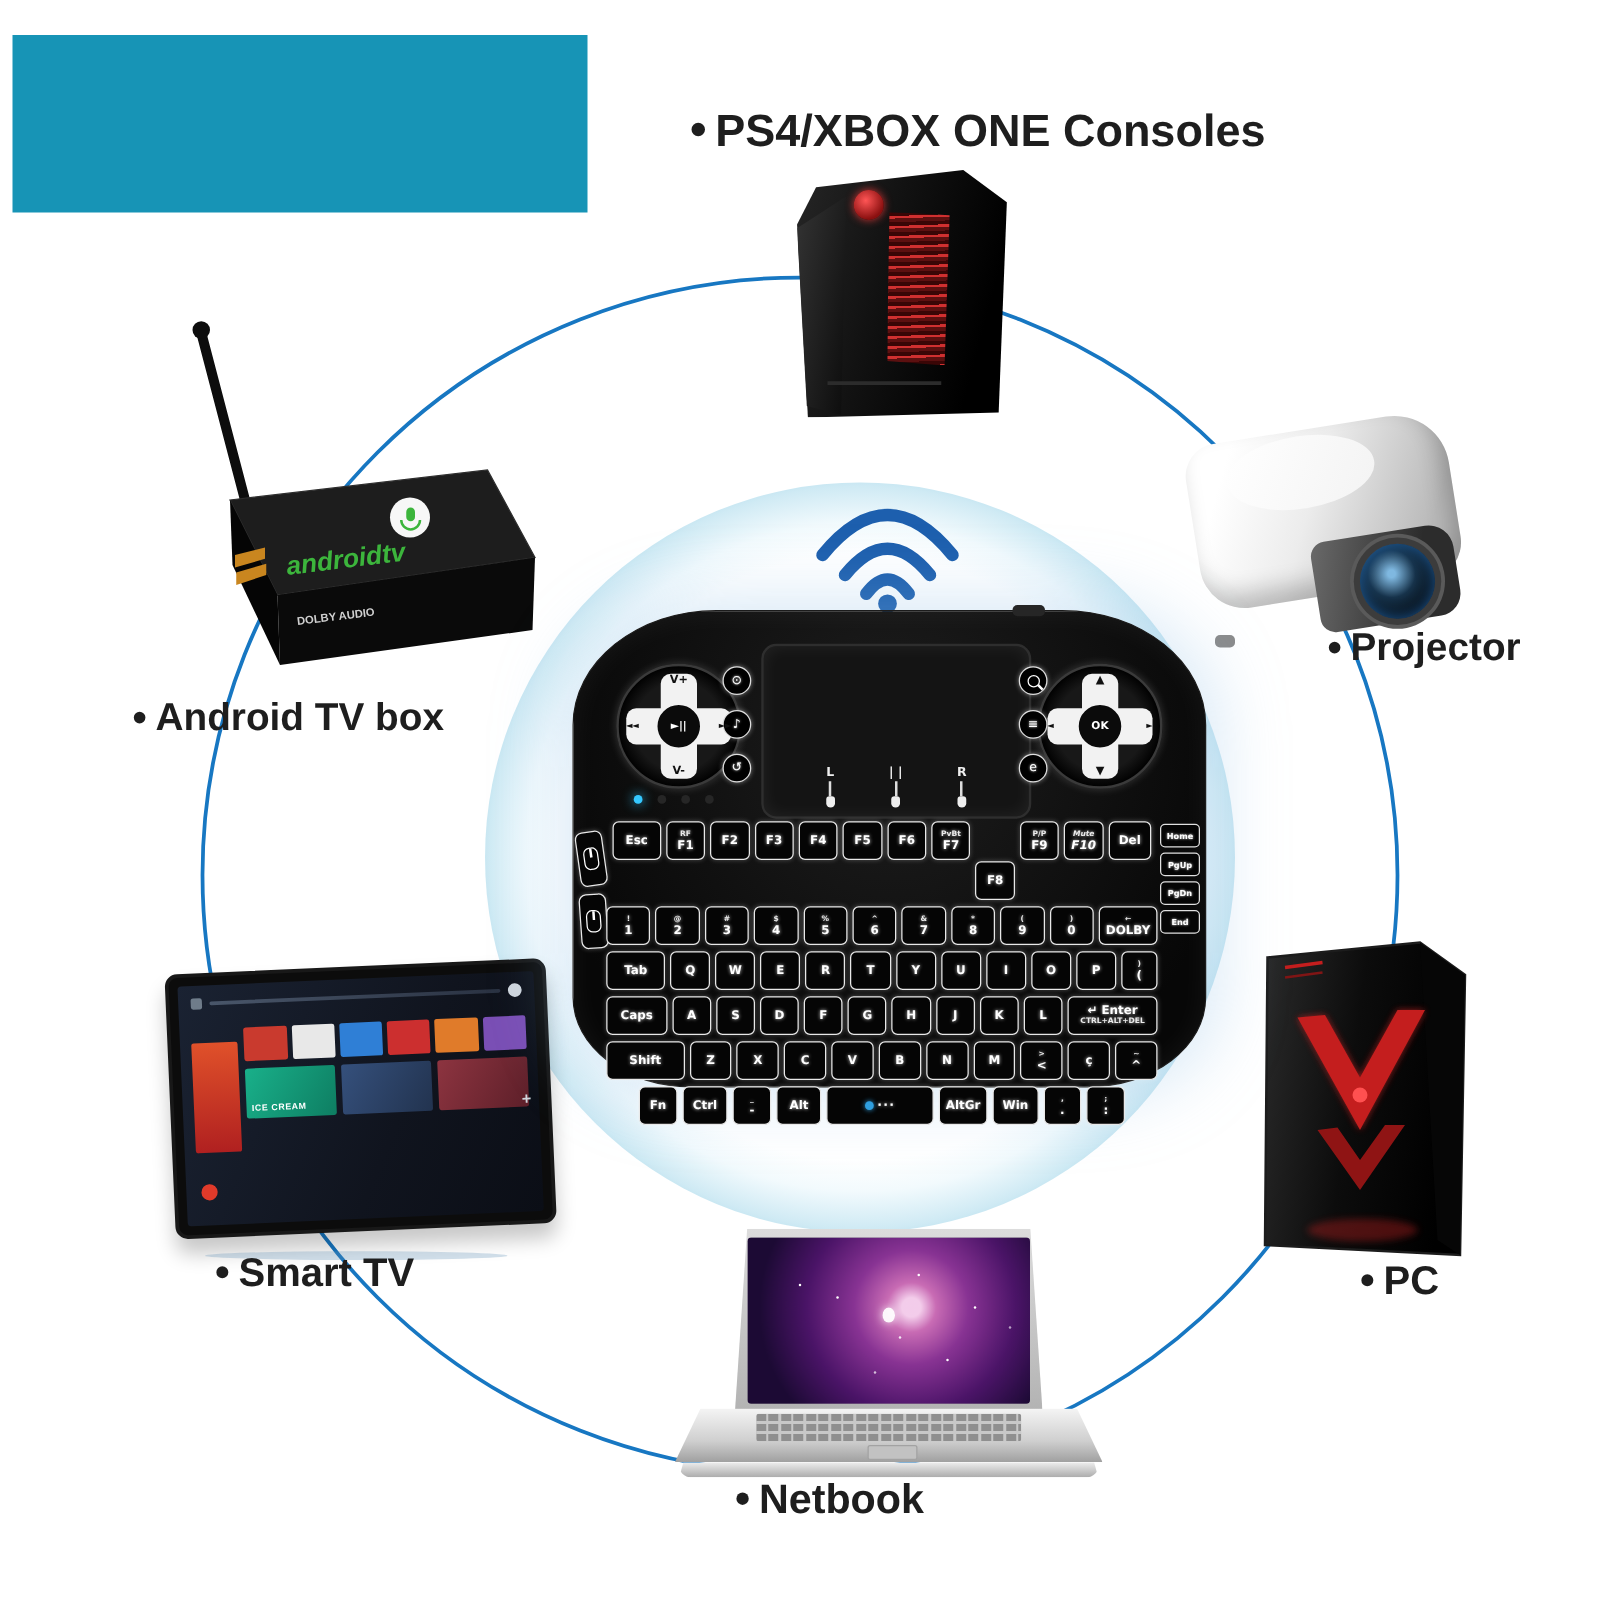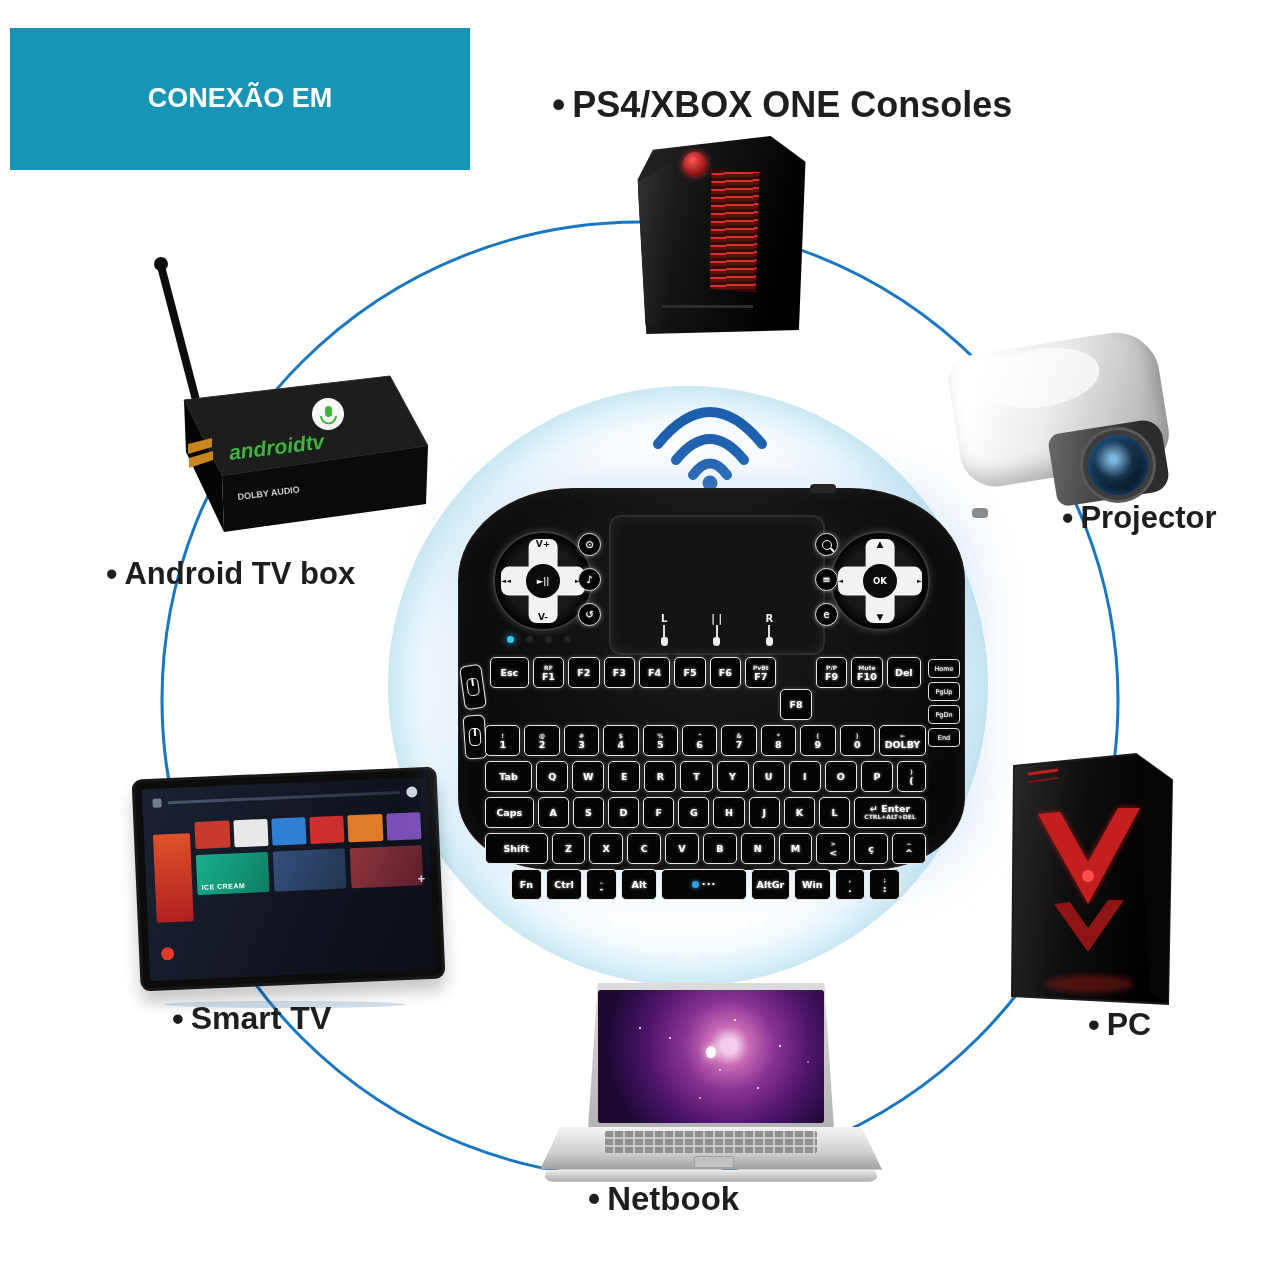--- a/index.html
+++ b/index.html
@@ -177,40 +177,39 @@
     display:flex;flex-direction:column;align-items:center;justify-content:center;line-height:1;
     font-weight:bold;text-shadow:0 0 3px rgba(255,255,255,.85);box-shadow:0 0 4px rgba(255,255,255,.25);overflow:hidden;}
   .kmain{font-size:9.5px;}
   .ksub{font-size:6px;opacity:.92;margin:1px 0;}
   .key.space{flex-direction:row;gap:3px;}
   .sdot{width:7px;height:7px;border-radius:50%;background:#2f9fe0;box-shadow:0 0 4px #2f9fe0;display:block;}
   .sdots{font-size:10px;letter-spacing:1px;}
 
   .navcol{position:absolute;right:4px;top:170px;display:flex;flex-direction:column;gap:4px;}
   .navkey{width:30px;height:17px;background:#050505;border:1.3px solid #e0e0e0;border-radius:4px;color:#fff;
-    font-size:6.5px;font-weight:normal;display:flex;align-items:center;justify-content:center;text-shadow:0 0 2px #fff;}
+    font-size:6.5px;font-weight:bold;display:flex;align-items:center;justify-content:center;text-shadow:0 0 2px #fff;}
 
   .mouse-key{position:absolute;width:20px;height:42px;background:#050505;border:1.6px solid #e8e8e8;border-radius:6px;
     display:flex;align-items:center;justify-content:center;box-shadow:0 0 4px rgba(255,255,255,.3);}
   .mouse-key.mk1{left:3px;top:176px;transform:rotate(-8deg);}
   .mouse-key.mk2{left:5px;top:226px;transform:rotate(-4deg);}
   .mouseico{width:10px;height:16px;border:1.5px solid #fff;border-radius:5px;position:relative;}
   .mouseico::after{content:"";position:absolute;left:50%;top:0;width:1.5px;height:7px;background:#fff;transform:translateX(-50%);}
 </style>
 </head>
 <body>
 
 <svg class="big-circle" width="1280" height="1280">
   <circle cx="640" cy="700" r="478" fill="none" stroke="var(--circle-blue)" stroke-width="3"></circle>
 </svg>
 
 <div class="inner-circle"></div>
 
 <div class="banner">
-  <span>CONEXÃO EM</span>
 </div>
 
 <div class="console">
   <div class="console-body"></div>
   <div class="console-facet"></div>
   <div class="console-grille"></div>
   <div class="console-logo"></div>
   <div class="console-slot"></div>
 </div>
 
@@ -436,21 +435,21 @@
           <span class="ksub">PvBt</span>
           <span class="kmain">F7</span>
         </div>
         <div class="key" style="flex: 1 1 0px; margin-top: 32px;">
           <span class="kmain">F8</span>
         </div>
         <div class="key" style="flex: 1 1 0px;">
           <span class="ksub">P/P</span>
           <span class="kmain">F9</span>
         </div>
-        <div class="key" style="flex: 1 1 0px;">
+        <div class="key" style="flex: 1 1 0px; font-style: italic;">
           <span class="ksub">Mute</span>
           <span class="kmain">F10</span>
         </div>
         <div class="key" style="flex: 1.1 1 0px;">
           <span class="kmain">Del</span>
         </div>
       </div>
       <div class="krow">
         <div class="key" style="flex: 1 1 0px;">
           <span class="ksub">!</span>

